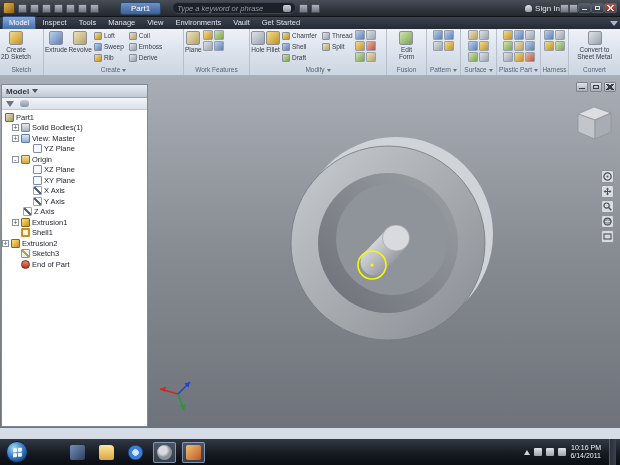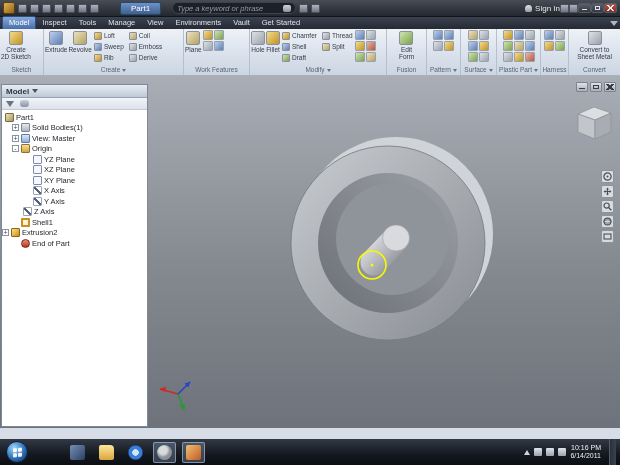--- a/index.html
+++ b/index.html
@@ -516,33 +516,33 @@
         <div class="trow" style="padding-left:10px">
           <span class="exp">+</span>
           <span class="tic ic-foldergray"></span>
           <span class="tlbl">Solid Bodies(1)</span>
         </div>
         <div class="trow" style="padding-left:10px">
           <span class="exp">+</span>
           <span class="tic ic-eye"></span>
           <span class="tlbl">View: Master</span>
         </div>
+        <div class="trow" style="padding-left:22px">
+          <span class="spc"></span>
+            <span class="tic ic-plane"></span>
+          <span class="tlbl">YZ Plane</span>
+        </div>
         <div class="trow" style="padding-left:10px">
           <span class="exp">-</span>
           <span class="tic ic-folder"></span>
           <span class="tlbl">Origin</span>
         </div>
         <div class="trow" style="padding-left:22px">
           <span class="spc"></span>
             <span class="tic ic-plane"></span>
-          <span class="tlbl">YZ Plane</span>
-        </div>
-        <div class="trow" style="padding-left:22px">
-          <span class="spc"></span>
-            <span class="tic ic-plane"></span>
           <span class="tlbl">XZ Plane</span>
         </div>
         <div class="trow" style="padding-left:22px">
           <span class="spc"></span>
             <span class="tic ic-plane"></span>
           <span class="tlbl">XY Plane</span>
         </div>
         <div class="trow" style="padding-left:22px">
           <span class="spc"></span>
             <span class="tic ic-axis"></span>
@@ -550,30 +550,40 @@
         </div>
         <div class="trow" style="padding-left:22px">
           <span class="spc"></span>
             <span class="tic ic-axis"></span>
           <span class="tlbl">Y Axis</span>
         </div>
         <div class="trow" style="padding-left:12px">
           <span class="spc"></span>
             <span class="tic ic-axis"></span>
           <span class="tlbl">Z Axis</span>
+        </div>
+        <div class="trow" style="padding-left:10px">
+          <span class="exp">+</span>
+          <span class="tic ic-extr"></span>
+          <span class="tlbl">Extrusion1</span>
         </div>
         <div class="trow" style="padding-left:10px">
           <span class="spc"></span>
             <span class="tic ic-shell"></span>
           <span class="tlbl">Shell1</span>
         </div>
         <div class="trow" style="">
           <span class="exp">+</span>
           <span class="tic ic-extr"></span>
           <span class="tlbl">Extrusion2</span>
+        </div>
+        <div class="trow" style="padding-left:10px">
+          <span class="spc"></span>
+            <span class="tic ic-sketch"></span>
+          <span class="tlbl">Sketch3</span>
         </div>
         <div class="trow" style="padding-left:10px">
           <span class="spc"></span>
             <span class="tic ic-eop"></span>
           <span class="tlbl">End of Part</span>
         </div>
       </div>
     </div>
   </div>
 

